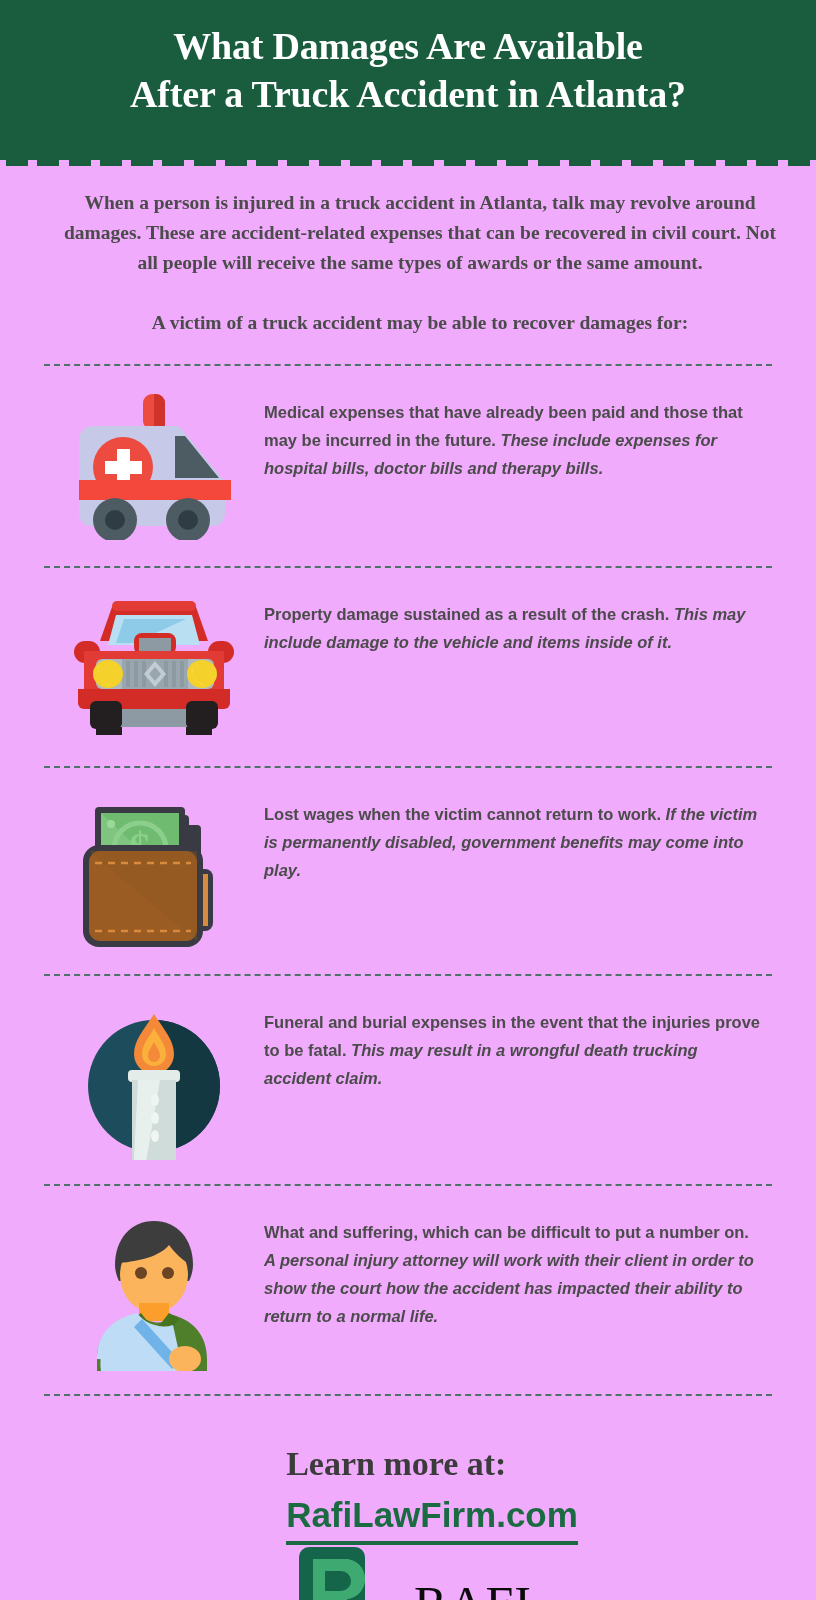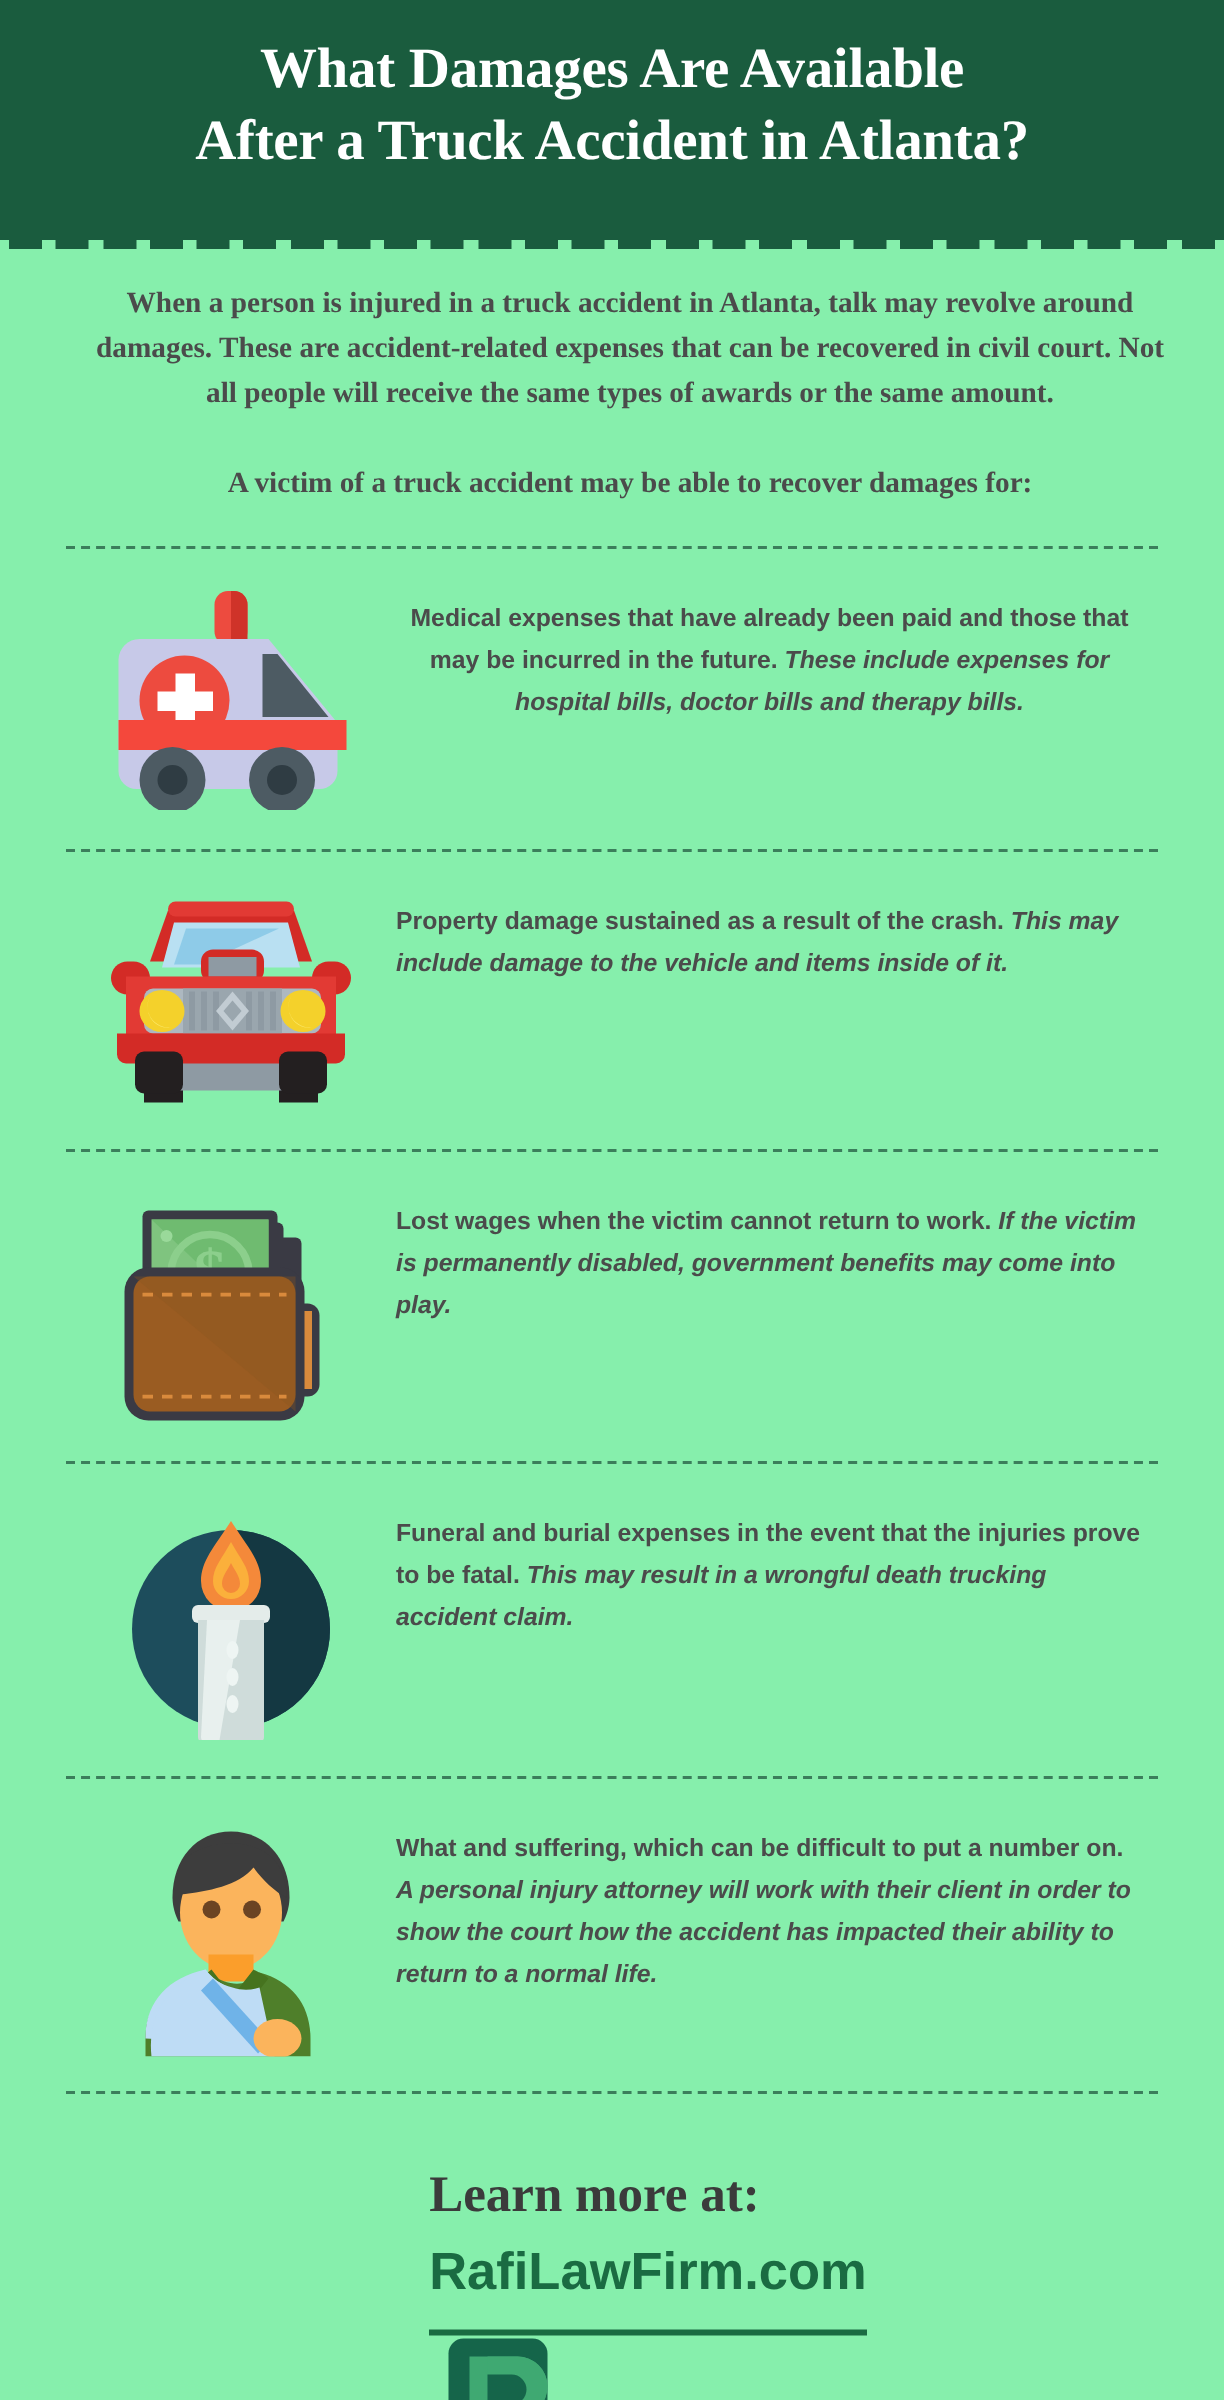--- a/index.html
+++ b/index.html
@@ -2,21 +2,21 @@
 <html><head>
 <meta charset="utf-8">
 <style>
   html,body{margin:0;padding:0;}
   body{
     width:816px; height:1600px;
     background:#3fa972;
     font-family:"Liberation Sans", sans-serif;
     overflow:hidden;
   }
-  .page{position:relative;width:816px;height:1600px;background:#86efac;}
+  .page{position:relative;width:816px;height:1600px;background:#f0abfc;}
 
   
   .header{
     position:relative;
     width:816px;
     height:160px;
     background:#1a5c3e;
     box-sizing:border-box;
     padding-top:22px;
   }
@@ -90,21 +90,21 @@
   .txt-cell p{
     margin:0;
     font-family:"Liberation Sans", sans-serif;
     font-weight:bold;
     font-size:16.5px;
     line-height:28px;
     color:#4b4b4b;
   }
   .txt-cell em{font-style:italic;font-weight:bold;}
 
-  .r-amb{min-height:172px;text-align:center;}
+  .r-amb{min-height:172px;}
   .r-car{min-height:170px;}
   .r-wal{min-height:178px;}
   .r-can{min-height:180px;}
   .r-per{min-height:180px;}
 
   
   .footer{
     display:flex;
     align-items:center;
     margin:46px 44px 0 68px;
@@ -123,21 +123,21 @@
   .url{
     display:inline-block;
     margin-top:6px;
     font-family:"Liberation Sans", sans-serif;
     font-weight:bold;
     font-size:35px;
     line-height:46px;
     color:#1a6b42;
     text-decoration:none;
     border-bottom:4px solid #1a6b42;
-    padding-bottom:15px;
+    padding-bottom:3px;
   }
   .footer-right{
     flex:0 0 230px;
     display:flex;
     align-items:flex-start;
     justify-content:flex-start;
   }
   .logo-wrap{display:flex;align-items:flex-end;}
   .logo-mark{margin-right:4px;}
   .logo-type{display:flex;flex-direction:column;align-items:center;}

